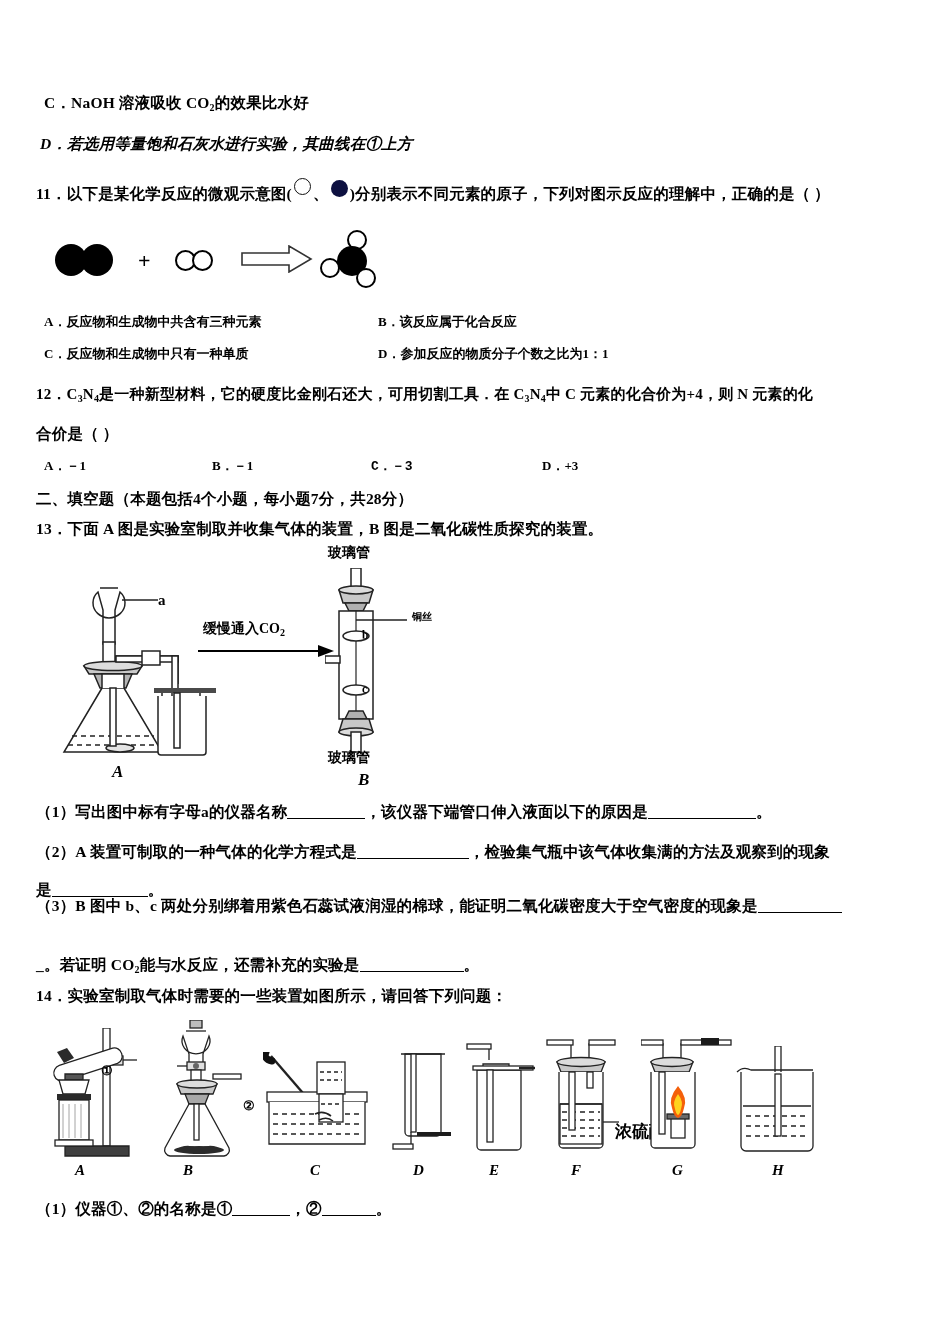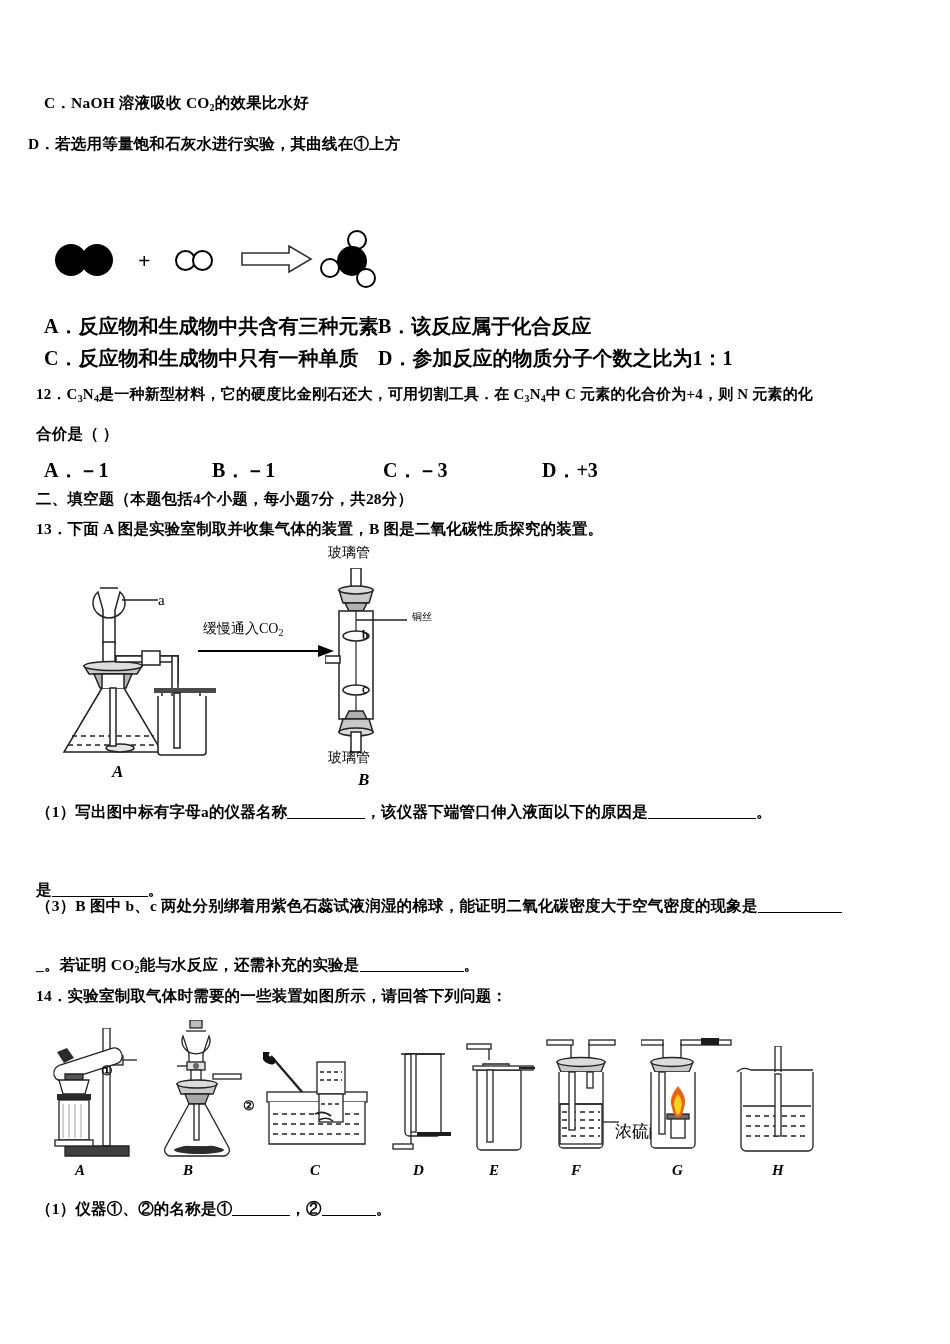--- a/index.html
+++ b/index.html
@@ -23,21 +23,21 @@
     font-size:15.5px;
     letter-spacing:0.2px;
     white-space:nowrap;
   }
   sub{font-size:10px;vertical-align:-0.25em;}
   .blank{
     display:inline-block;
     border-bottom:1.4px solid #000;
     vertical-align:-2px;
   }
-  .opt-row{position:absolute;font-weight:bold;font-size:20px;white-space:nowrap;}
+  .opt-row{position:absolute;font-weight:bold;font-size:13px;white-space:nowrap;}
 
   
   .atom-open{
     display:inline-block;
     width:15px;height:15px;
     border:1.6px solid #111;
     border-radius:50%;
     background:#fff;
     vertical-align:4px;
     margin:0 2px;
@@ -53,39 +53,42 @@
 
   
   #mol-diagram{position:absolute;left:45px;top:228px;width:340px;height:62px;}
   .bk{position:absolute;border-radius:50%;background:#000;}
   .wk{position:absolute;border-radius:50%;background:#fff;border:2px solid #000;box-sizing:border-box;}
   .plus{position:absolute;font-size:22px;font-weight:bold;}
   .arrow-open{position:absolute;}
 
   
   #fig13{position:absolute;left:40px;top:540px;width:450px;height:250px;}
-  .lbl{position:absolute;font-weight:normal;font-size:13px;white-space:nowrap;}
+  .lbl{position:absolute;font-weight:bold;font-size:13px;white-space:nowrap;}
   .lbl-sm{position:absolute;font-weight:bold;font-size:11.5px;white-space:nowrap;}
   .caption{position:absolute;font-weight:bold;font-size:17px;font-style:italic;}
 
   
   #fig14{position:absolute;left:45px;top:1020px;width:690px;height:160px;}
   .dcap{position:absolute;font-weight:bold;font-size:15px;font-style:italic;}
 </style>
 </head>
 <body>
 
 <div class="page">
 
   <div class="line" style="left:44px;top:93px;">
     <span>C．NaOH 溶液吸收 CO</span><sub>2</sub><span>的效果比水好</span>
   </div>
 
-  <div class="line" style="left:28px;top:134px;">D．若选用等量饱和石灰水进行实验，其曲线在①上方</div>
-
+  <div class="line" style="left:40px;top:134px;font-style:italic;">D．若选用等量饱和石灰水进行实验，其曲线在①上方</div>
+
+  <div class="line" style="left:36px;top:178px;">
+    <span>11．</span><span>以下是某化学反应的微观示意图(</span><span class="atom-open"></span><span>、</span><span class="atom-solid"></span><span>)分别表示不同元素的原子，下列对图示反应的理解中，正确的是（  ）</span>
+  </div>
 
   <div id="mol-diagram">
 
     <div class="bk" style="left:10px;top:16px;width:32px;height:32px;"></div>
     <div class="bk" style="left:36px;top:16px;width:32px;height:32px;"></div>
 
     <div class="plus" style="left:93px;top:20px;">+</div>
 
     <div class="wk" style="left:130px;top:22px;width:21px;height:21px;"></div>
     <div class="wk" style="left:147px;top:22px;width:21px;height:21px;"></div>
@@ -105,21 +108,21 @@
   <div class="opt-row" style="left:44px;top:345px;">C．反应物和生成物中只有一种单质</div>
   <div class="opt-row" style="left:378px;top:345px;">D．参加反应的物质分子个数之比为1：1</div>
 
   <div class="line" style="left:36px;top:385px;font-size:15px;">
     <span>12．</span><span>C</span><sub>3</sub><span>N</span><sub>4</sub><span>是一种新型材料，它的硬度比金刚石还大，可用切割工具．在 C</span><sub>3</sub><span>N</span><sub>4</sub><span>中 C 元素的化合价为+4，则 N 元素的化</span>
   </div>
   <div class="line" style="left:36px;top:424px;">合价是（ ）</div>
 
   <div class="opt-row" style="left:44px;top:457px;">A．－1</div>
   <div class="opt-row" style="left:212px;top:457px;">B．－1</div>
-  <div class="opt-row" style="left:383px;top:457px;">C．－3</div>
+  <div class="opt-row" style="left:371px;top:457px;font-family:Liberation Mono, monospace;">C．－3</div>
   <div class="opt-row" style="left:542px;top:457px;">D．+3</div>
 
   <div class="line" style="left:36px;top:489px;">二、填空题（本题包括4个小题，每小题7分，共28分）</div>
 
   <div class="line" style="left:36px;top:519px;">
     <span>13．</span><span>下面 A 图是实验室制取并收集气体的装置，B 图是二氧化碳性质探究的装置。</span>
   </div>
 
   <div id="fig13">
 
@@ -208,20 +211,23 @@
     <div class="lbl-sm" style="left:322px;top:89px;">b</div>
     <div class="lbl-sm" style="left:322px;top:143px;">c</div>
     <div class="lbl" style="left:288px;top:209px;font-size:14px;">玻璃管</div>
     <div class="caption" style="left:318px;top:230px;">B</div>
   </div>
 
   <div class="line" style="left:36px;top:802px;">
     <span>（1）写出图中标有字母a的仪器名称</span><span class="blank" style="width:78px;"></span><span>，该仪器下端管口伸入液面以下的原因是</span><span class="blank" style="width:108px;"></span><span>。</span>
   </div>
 
+  <div class="line" style="left:36px;top:842px;">
+    <span>（2）A 装置可制取的一种气体的化学方程式是</span><span class="blank" style="width:112px;"></span><span>，检验集气瓶中该气体收集满的方法及观察到的现象</span>
+  </div>
   <div class="line" style="left:36px;top:880px;">
     <span>是</span><span class="blank" style="width:96px;"></span><span>。</span>
   </div>
 
   <div class="line" style="left:36px;top:896px;">
     <span>（3）B 图中 b、c 两处分别绑着用紫色石蕊试液润湿的棉球，能证明二氧化碳密度大于空气密度的现象是</span><span class="blank" style="width:84px;"></span>
   </div>
   <div class="line" style="left:36px;top:955px;">
     <span>_。若证明 CO</span><sub>2</sub><span>能与水反应，还需补充的实验是</span><span class="blank" style="width:104px;"></span><span>。</span>
   </div>

